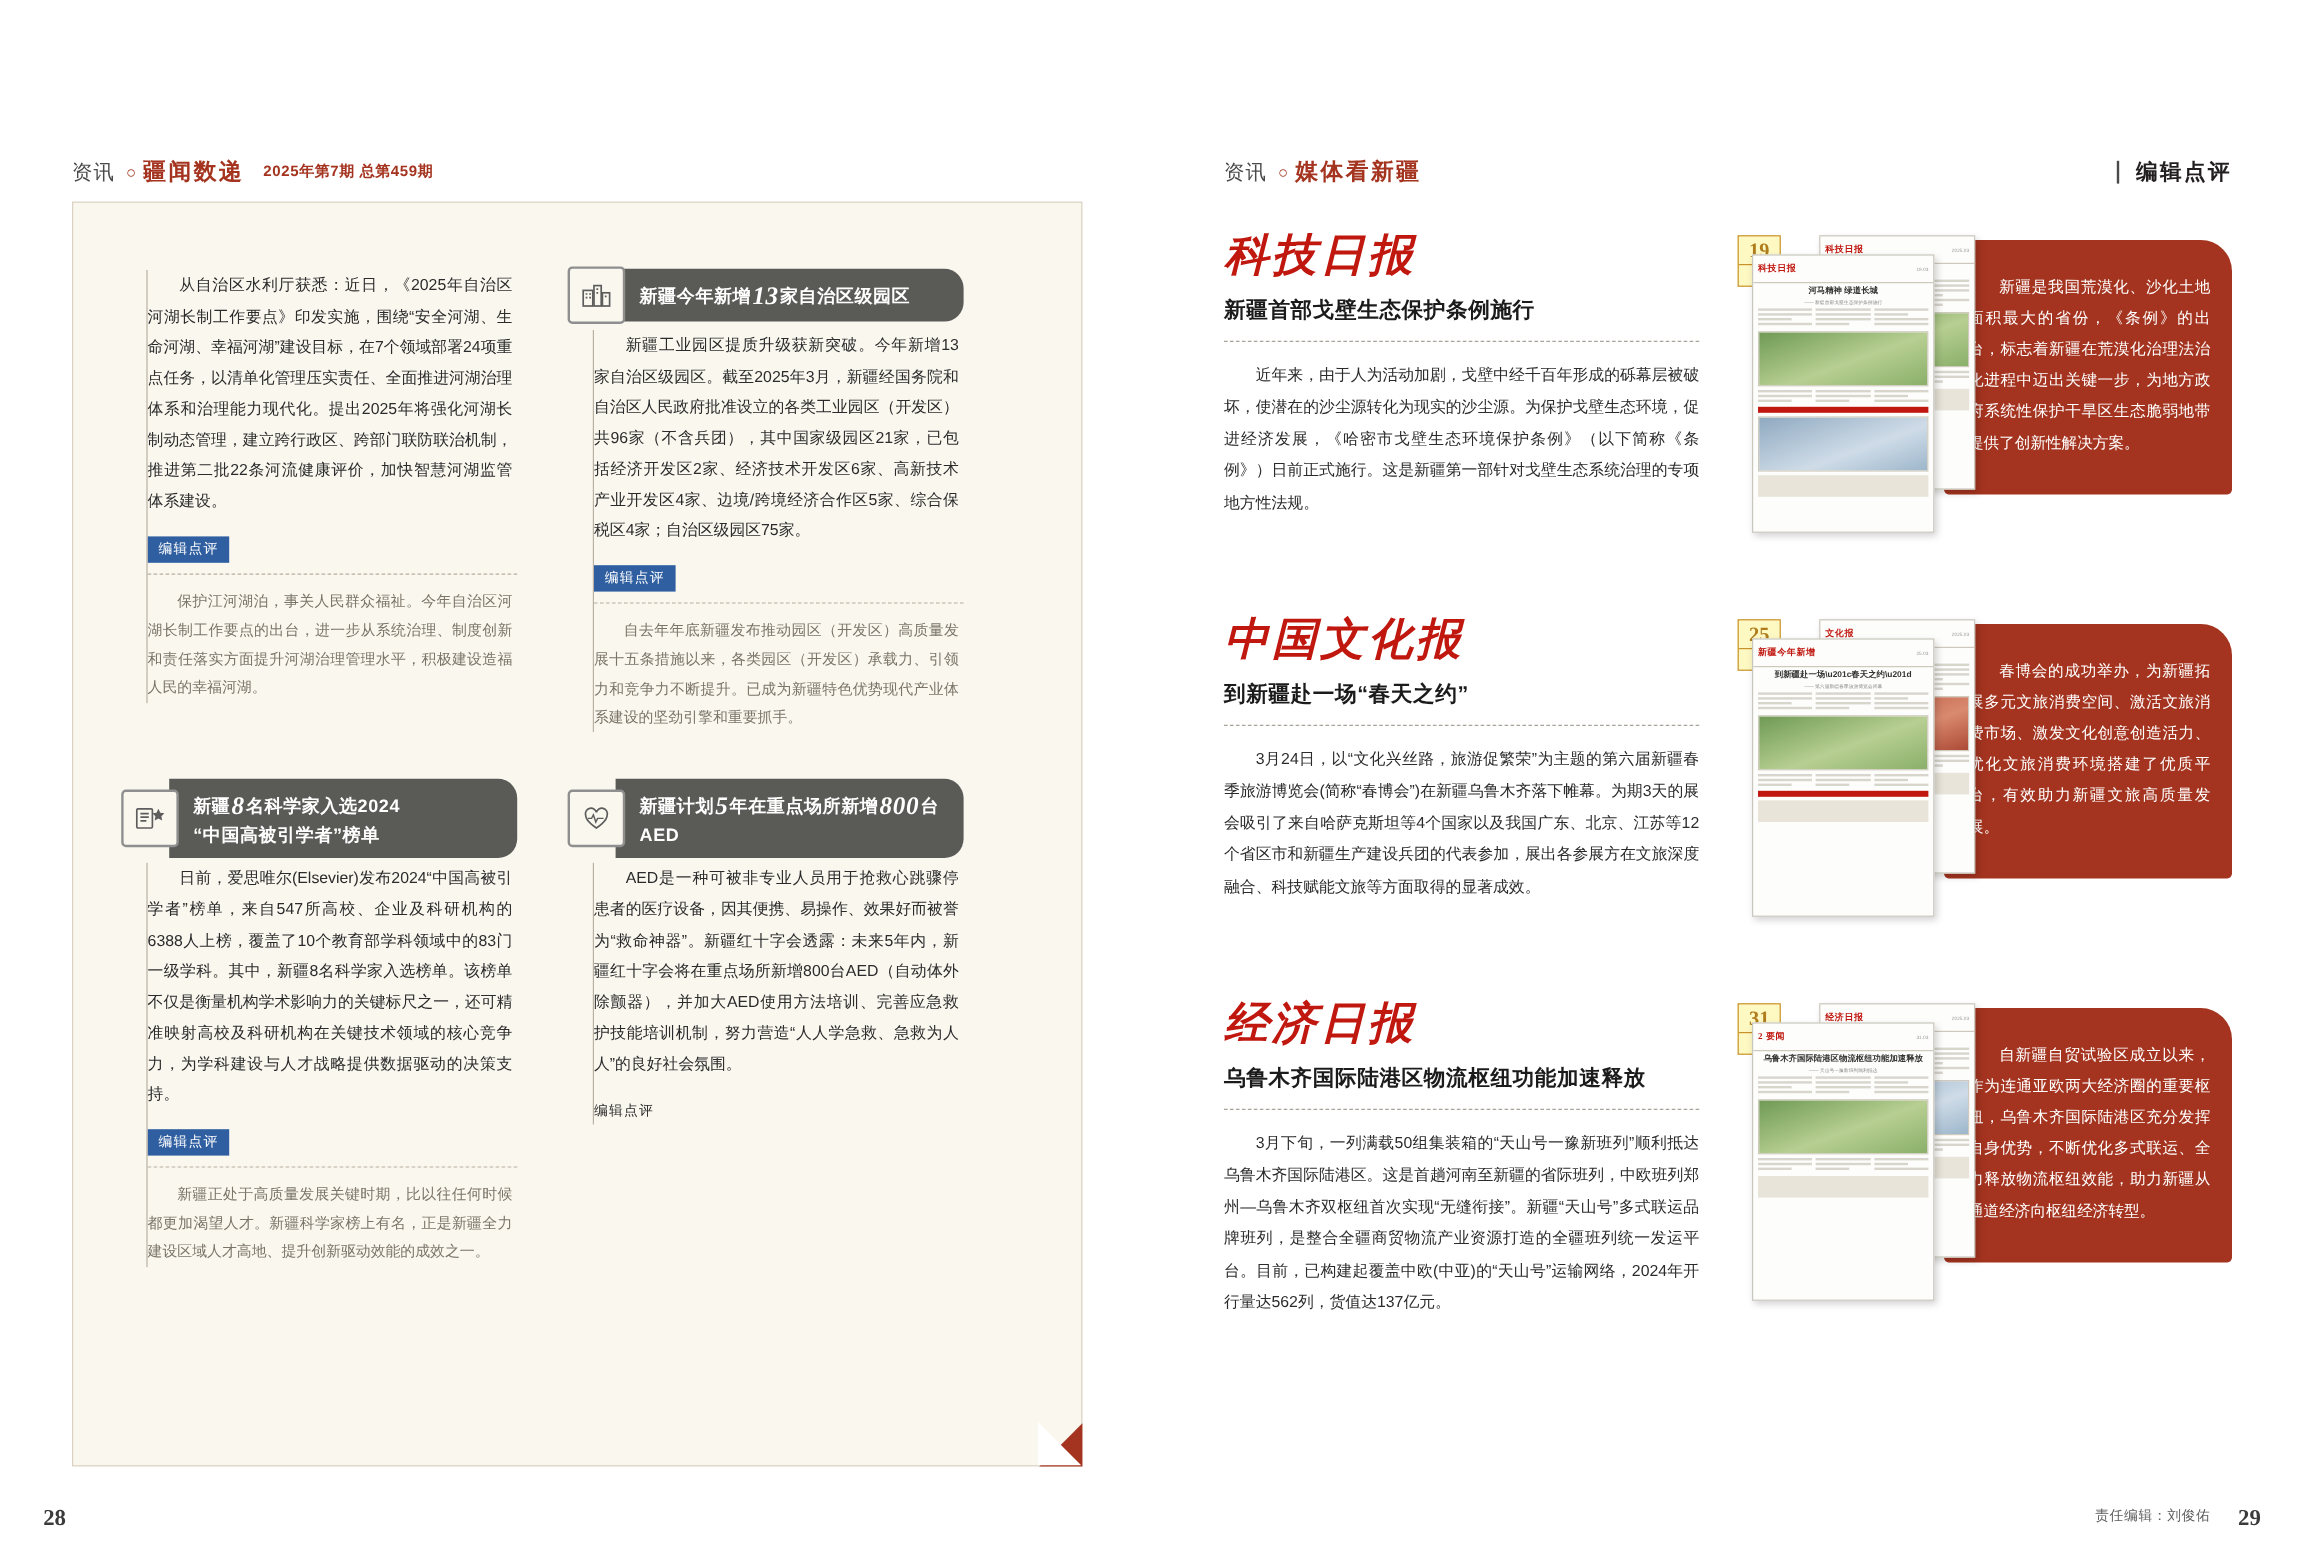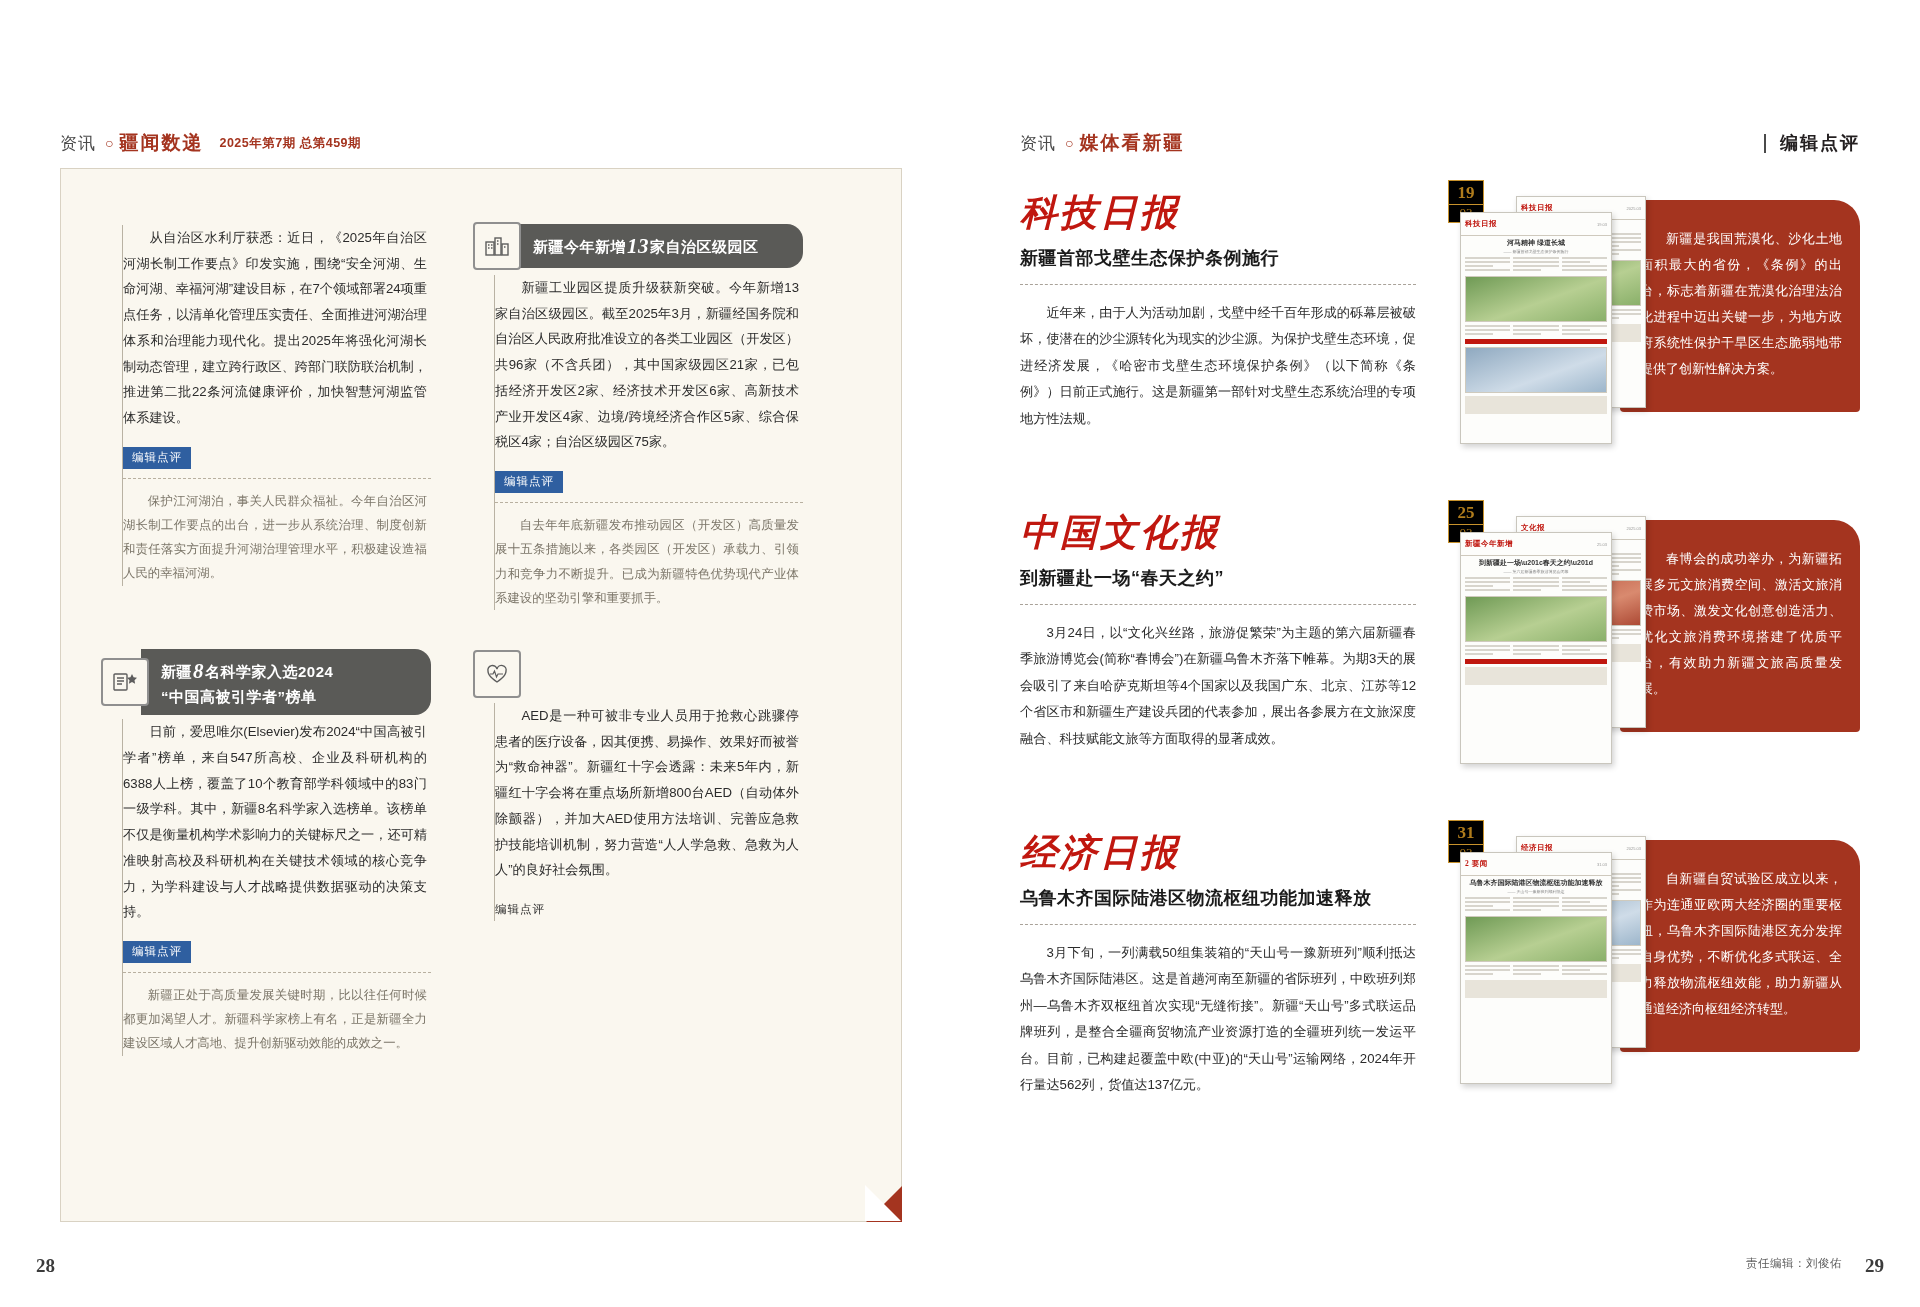--- a/index.html
+++ b/index.html
@@ -277,24 +277,24 @@
     font-size: 13.2px;
     line-height: 2.0;
     color: #2b2b2b;
     text-align: justify;
     text-indent: 2em;
   }
 
   .datechip {
     position: absolute;
     left: 428px;
-    top: 0;
+    top: 16px;
     width: 34px;
     border: 1px solid #c8922c;
-    background: #000000;
+    background: #fef9c3;
     text-align: center;
     font-family: "Liberation Serif", serif;
     color: #b07c1c;
     line-height: 1.15;
   }
   .datechip .d {
     font-size: 17px;
     font-weight: bold;
     padding: 2px 0 1px;
   }
@@ -498,20 +498,24 @@
       </div>
 
       <div class="card c4">
         <div class="card-head">
           <div class="card-icon">
             <svg width="26" height="22" viewBox="0 0 26 22" fill="none" stroke="#5d5d5d" stroke-width="1.4">
               <path d="M13 19S4 13.5 4 8.2A4.2 4.2 0 0 1 13 6a4.2 4.2 0 0 1 9 2.2C22 13.5 13 19 13 19z"></path>
               <path d="M6 11h3l1.5-3 2 6 1.5-3h5" stroke-width="1.2"></path>
             </svg>
           </div>
+          <div class="card-title">
+            <span>新疆计划</span><span class="num">5</span><span>年在重点场所新增</span><span class="num">800</span><span>台</span><br>
+            <span>AED</span>
+          </div>
         </div>
         <div class="card-body-wrap">
           <div class="vline"></div>
           <div class="card-body">AED是一种可被非专业人员用于抢救心跳骤停患者的医疗设备，因其便携、易操作、效果好而被誉为“救命神器”。新疆红十字会透露：未来5年内，新疆红十字会将在重点场所新增800台AED（自动体外除颤器），并加大AED使用方法培训、完善应急救护技能培训机制，努力营造“人人学急救、急救为人人”的良好社会氛围。</div>
           <span class="badge grey">编辑点评</span>
         </div>
       </div>
     </div>
 
     <div class="pagenum left">28</div>

